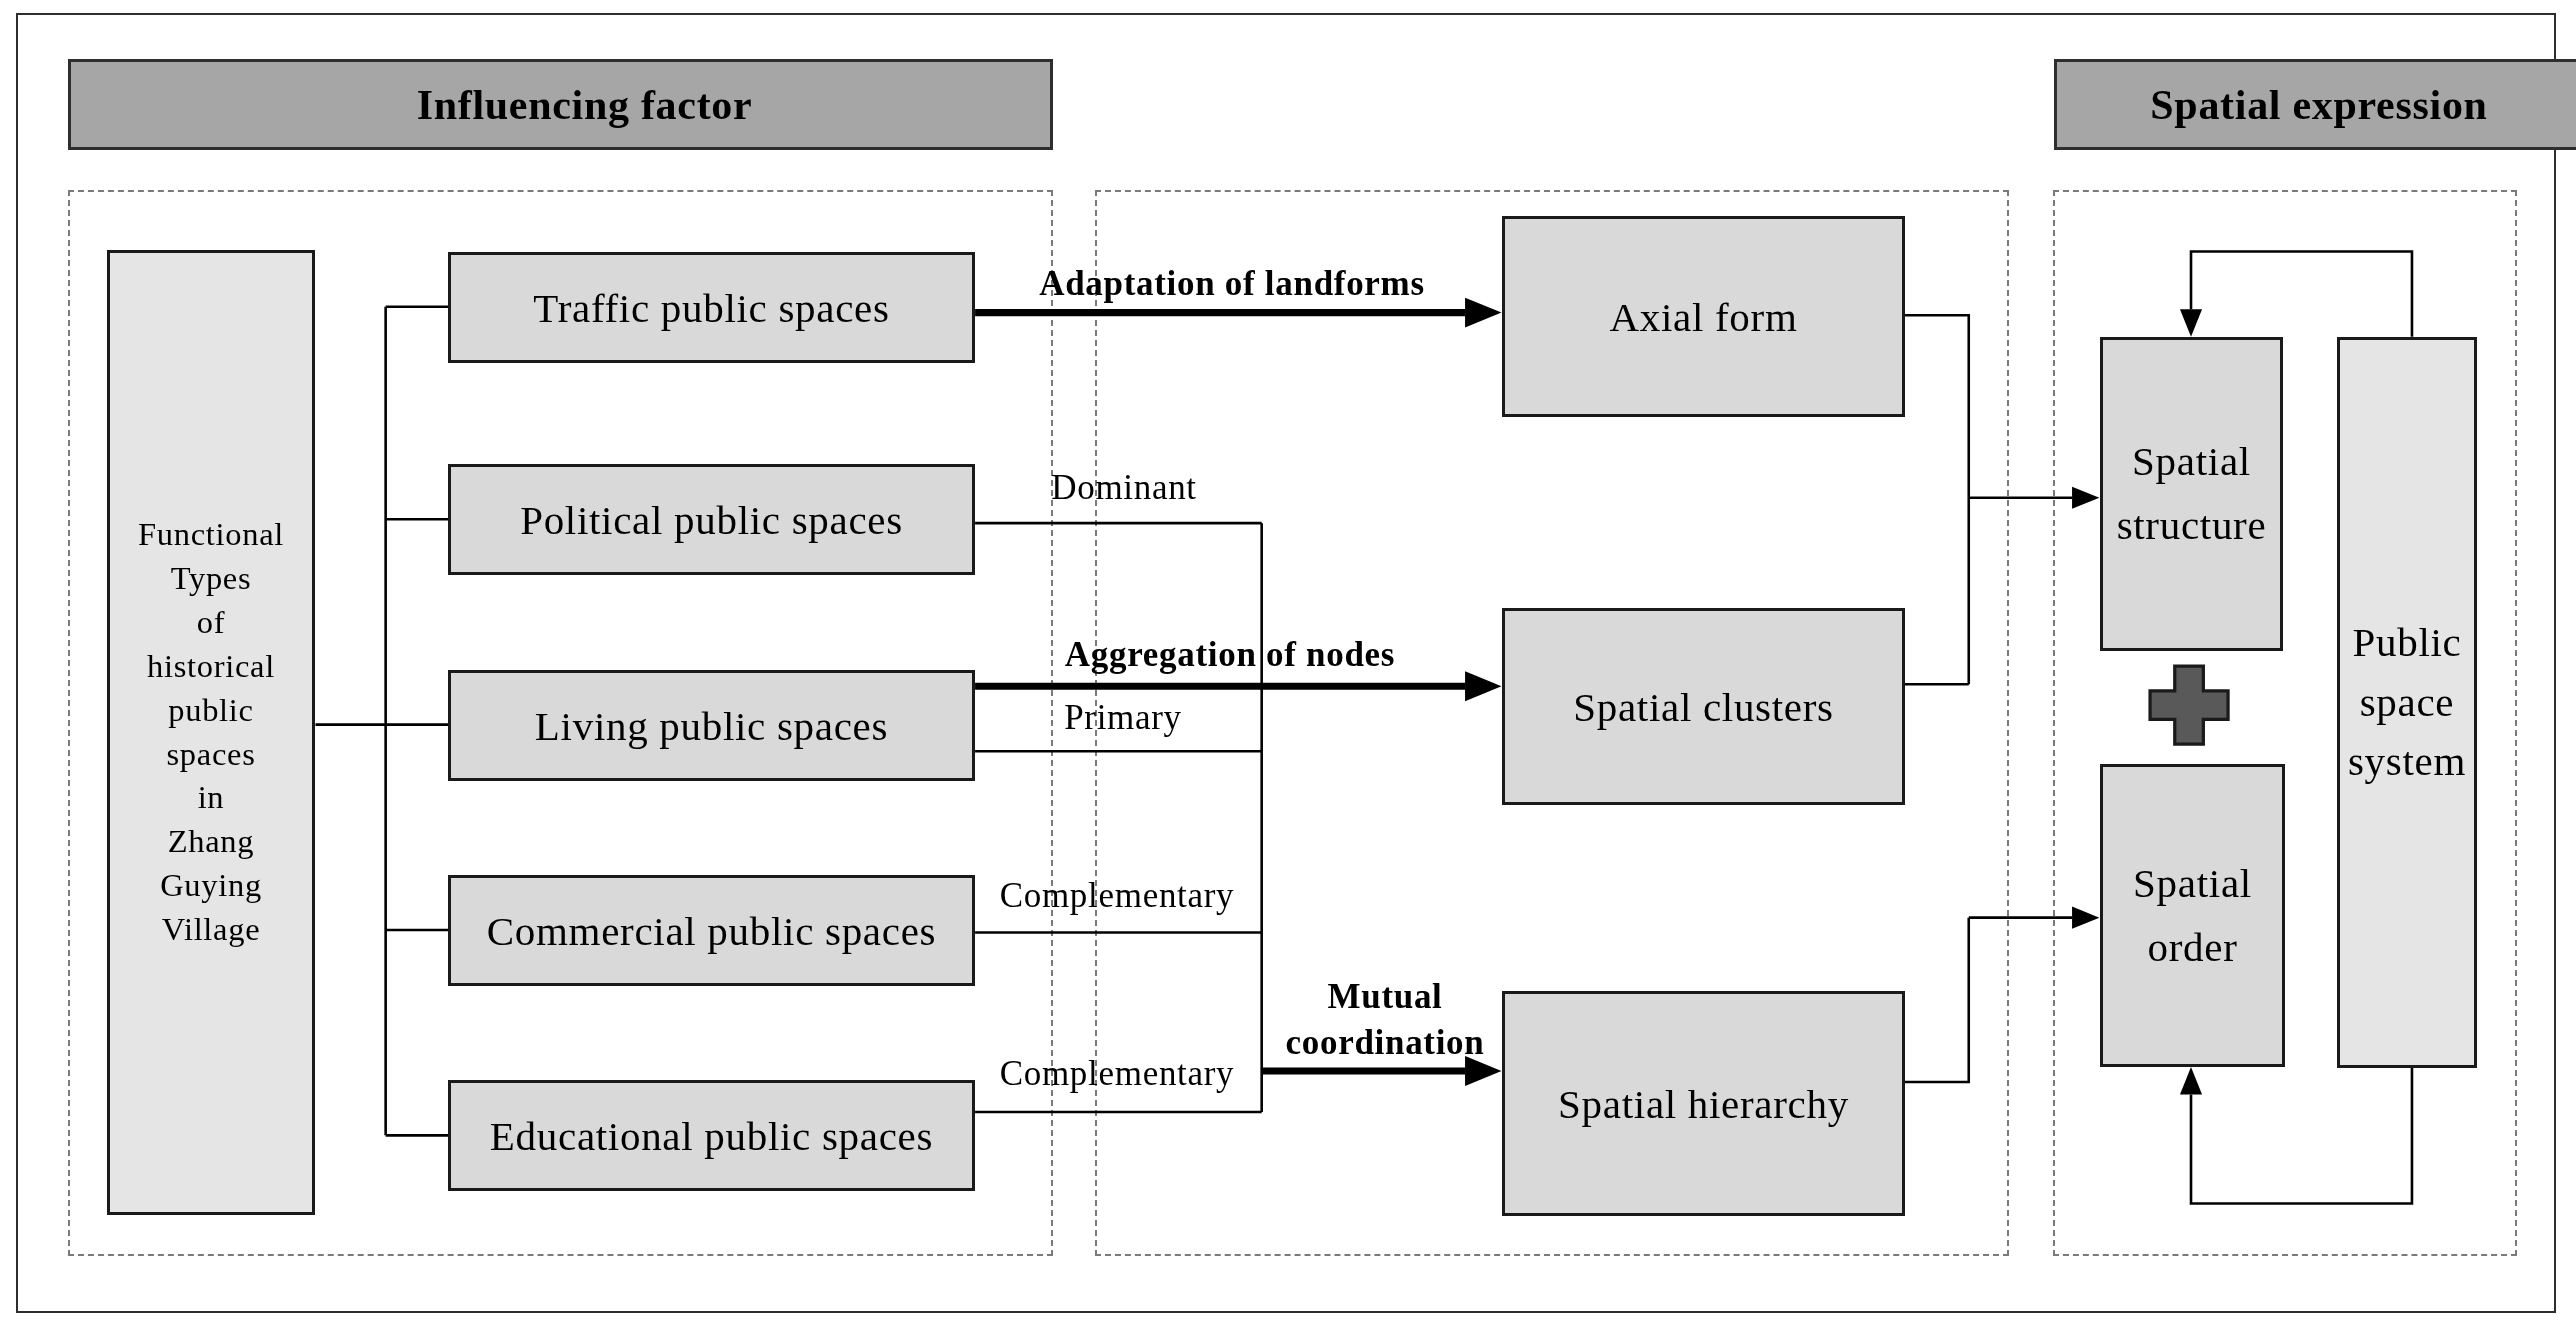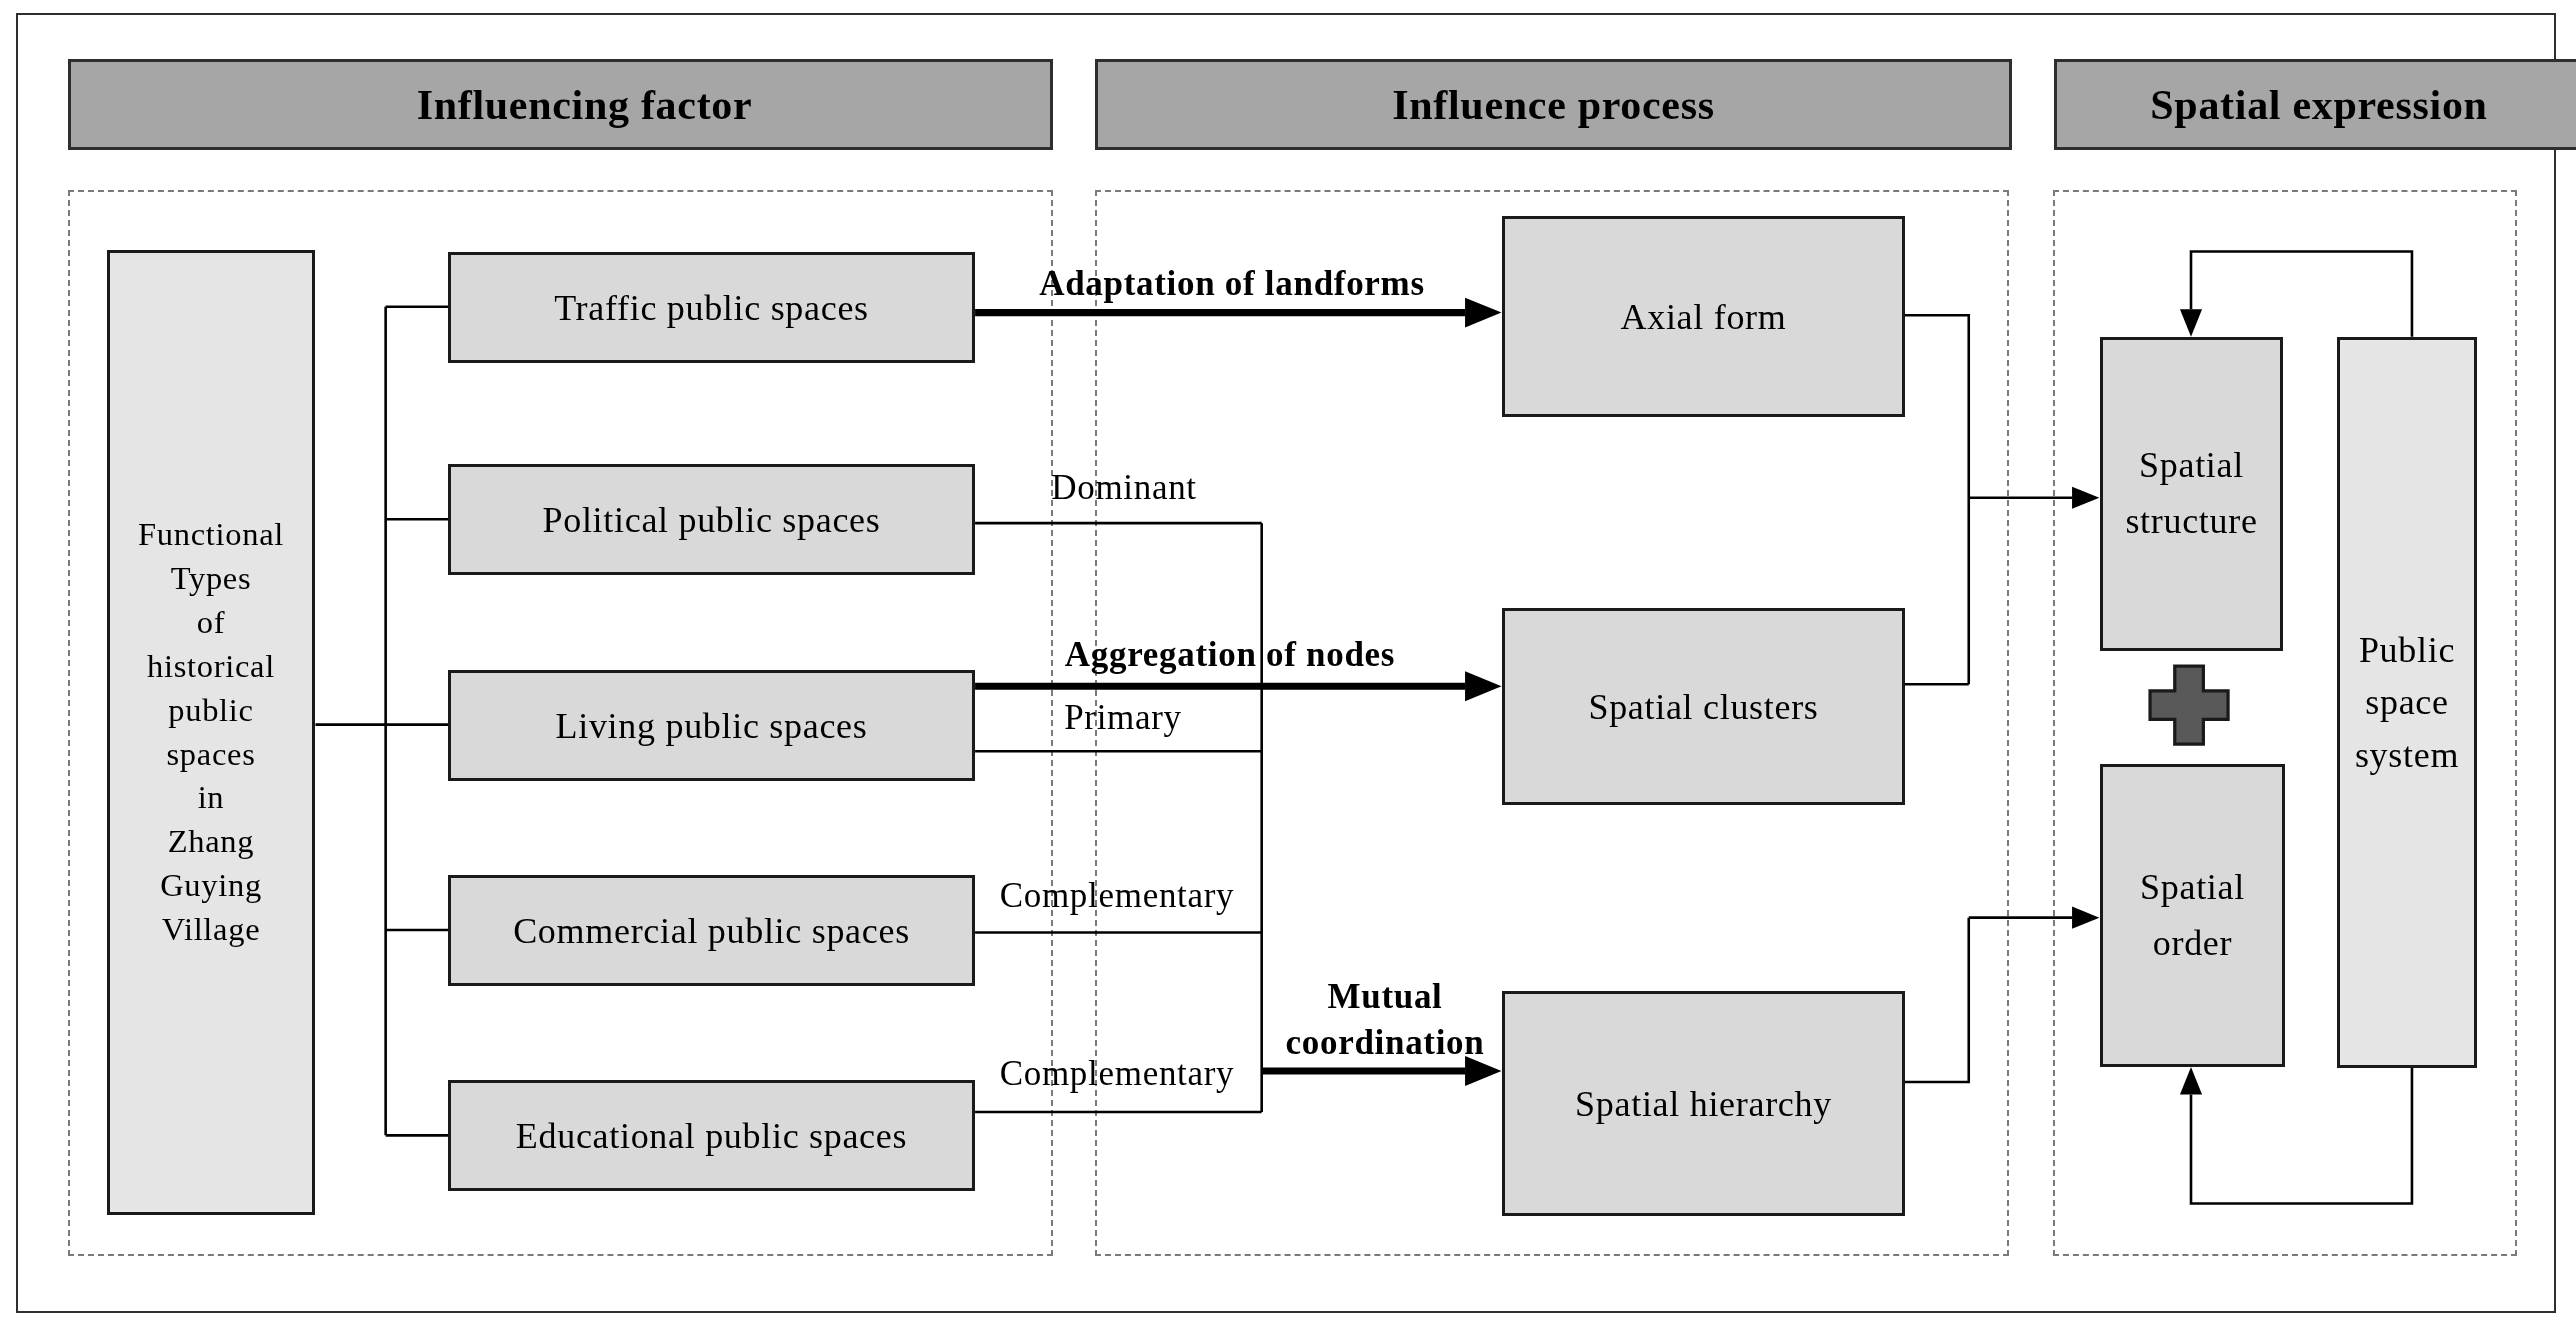--- a/index.html
+++ b/index.html
@@ -11,21 +11,21 @@
           font-family:"Liberation Serif","DejaVu Serif",serif;color:#000;overflow:hidden;}
   .frame{position:absolute;left:15.6px;top:13px;width:2540px;height:1300px;
          border:2.6px solid #2e2e2e;box-sizing:border-box;}
   .header{position:absolute;top:59px;height:91px;background:var(--header-fill);
           border:3.3px solid #2e2e2e;box-sizing:border-box;display:flex;align-items:center;
           justify-content:center;font-weight:bold;font-size:42px;letter-spacing:0.7px;}
   .container{position:absolute;top:190px;height:1066px;border:2.6px dashed var(--dash-border);
              box-sizing:border-box;}
   .node{position:absolute;background:var(--node-fill);border:3.3px solid var(--node-border);
         box-sizing:border-box;display:flex;align-items:center;justify-content:center;
-        text-align:center;font-size:36px;letter-spacing:0.7px;}
+        text-align:center;font-size:41px;letter-spacing:0.7px;}
   .node.white{background:#e5e5e5;}
   .pre{white-space:pre-line;}
   .lbl{position:absolute;transform:translate(-50%,-50%);font-size:35px;white-space:nowrap;
        text-align:center;letter-spacing:0.7px;}
   .lbl.bold{font-weight:bold;}
   .lbl.two{white-space:pre-line;line-height:1.3;}
   .overlay{position:absolute;left:0;top:0;}
   .ln{stroke:var(--line-color);fill:none;stroke-width:4;}
   .ln.bold{stroke-width:11;}
   .mk{fill:var(--line-color);}
@@ -35,21 +35,20 @@
   .sys{line-height:1.45;}
 </style>
 </head>
 <body>
 
 <div class="canvas">
 
   <div class="frame"></div>
 
   <div class="header" style="left:68px;width:985px;padding-left:48px;">Influencing factor</div>
-  <div class="header" style="left:1095px;width:917px;">Influence process</div>
   <div class="header" style="left:2054px;width:530px;">Spatial expression</div>
 
   <div class="container" style="left:68px;width:985px;"></div>
   <div class="container" style="left:1095px;width:914px;"></div>
   <div class="container" style="left:2053px;width:464px;"></div>
 
   <svg class="overlay" width="2576" height="1329" viewBox="0 0 3963 2045">
     <defs>
       <marker id="ah" markerUnits="userSpaceOnUse" markerWidth="48" markerHeight="40" refX="3" refY="20" orient="auto">
           <path class="mk" d="M3,3 L45,20 L3,37 Z"></path>

